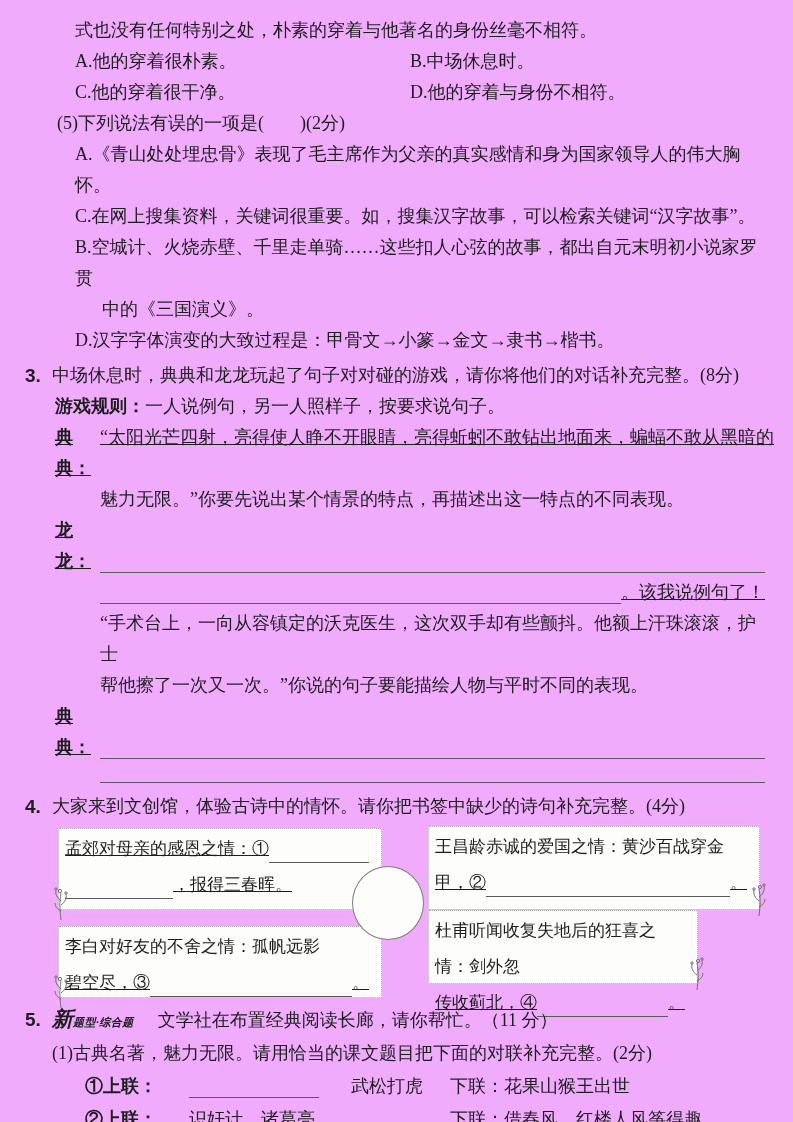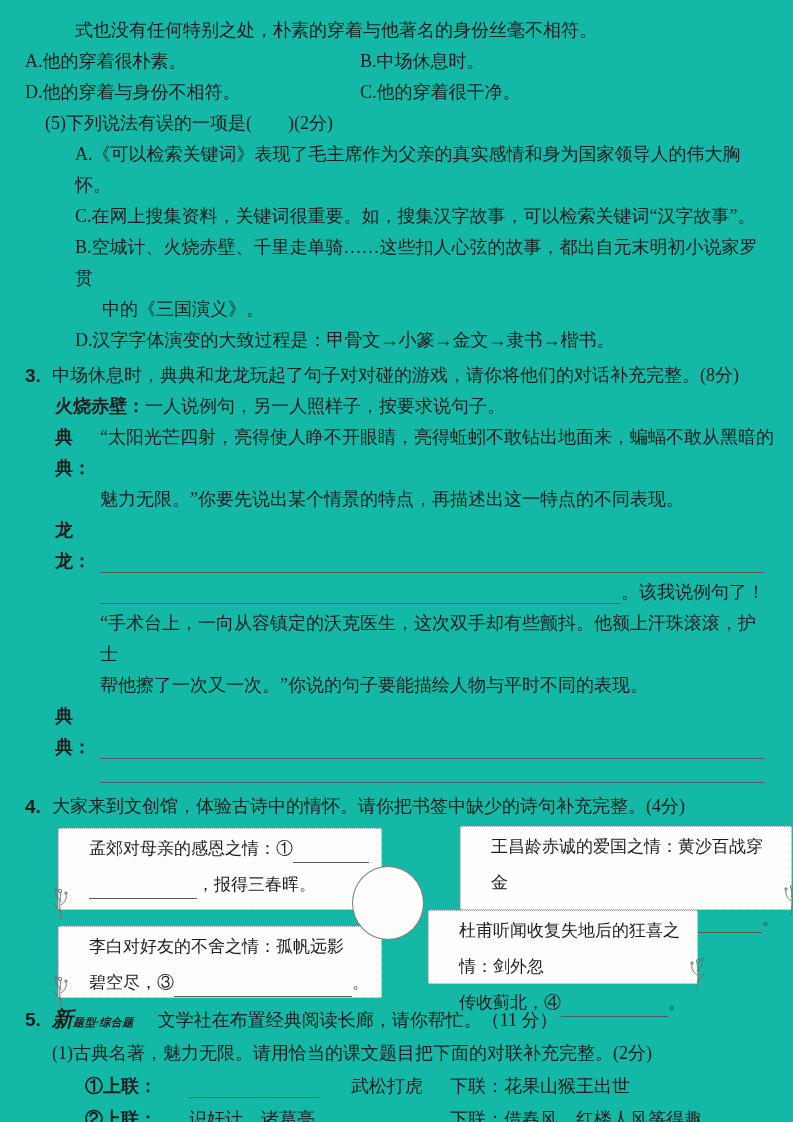--- a/index.html
+++ b/index.html
@@ -1,38 +1,38 @@
 <!DOCTYPE html>
 <html><head>
 <meta charset="utf-8">
 <style>
   * { margin:0; padding:0; box-sizing:border-box; }
   html,body { background:#e8e8e8; }
   .page {
     position:relative;
     width:793px; height:1122px;
     margin:0 auto;
-    background:#14b8a6;
+    background:#f0abfc;
     color:#1d1d1d;
     font-family:"Liberation Serif","DejaVu Serif",serif;
     font-size:18px;
     line-height:31px;
     overflow:hidden;
   }
   .content { padding:15px 28px 0 25px; }
 
-  .ml20 { margin-left:20px; }
+  .ml20 { margin-left:32px; }
   .ml27 { margin-left:27px; }
   .ml30 { margin-left:30px; }
   .ml50 { margin-left:50px; }
   .ml75 { margin-left:75px; }
 
-  .optgrid { display:grid; grid-template-columns:335px 1fr; }
-
-  .fline { display:flex; align-items:baseline; }
+  .optgrid { display:grid; grid-template-columns:335px 1fr; margin-left:50px; }
+
+  .fline { display:flex; align-items:baseline;text-decoration:underline; }
   .blank {
     display:inline-block;
     border-bottom:1.4px solid #5a5a5a;
     height:20px;
     align-self:flex-end;
     margin-bottom:4px;
   }
   .blank.grow { flex:1 1 auto; }
 
   .qrow { position:relative; padding-left:27px; margin-top:4px; }
@@ -44,27 +44,27 @@
   .lbl { font-weight:bold; }
   .dlg-label { display:inline-block; width:45px; font-weight:bold; flex:0 0 45px; }
   .nowrap { white-space:nowrap; }
 
   
   .bm-area { position:relative; height:164px; margin-top:4px; }
   .bm-box {
     position:absolute;
     border:1.2px dotted #9a9a9a;
     border-radius:2px;
-    padding:2px 12px 2px 30px;
+    padding:2px 12px 2px 6px;
     font-size:17px;
     line-height:36px;
     background:#fdfdfc;
   }
   .bm-1 { left:33px;  top:2px;  width:324px; height:82px; }
-  .bm-2 { left:403px; top:0px;  width:332px; height:84px;margin-left:32px; }
+  .bm-2 { left:403px; top:0px;  width:332px; height:84px; }
   .bm-3 { left:33px;  top:100px; width:324px; height:72px; }
   .bm-4 { left:403px; top:84px; width:270px; height:74px; }
   .bm-circle {
     position:absolute; left:327px; top:40px;
     width:72px; height:74px;
     border:1.4px solid #7d7d7d;
     border-radius:50%;
     background:#fdfdfc;
   }
   .sprig { position:absolute; }
@@ -81,39 +81,39 @@
 <body>
 
 <div class="page">
 <div class="content">
 
   <div class="ml50">式也没有任何特别之处，朴素的穿着与他著名的身份丝毫不相符。</div>
 
   <div class="optgrid">
     <div>A.他的穿着很朴素。</div>
     <div>B.中场休息时。</div>
+    <div>C.他的穿着很干净。</div>
     <div>D.他的穿着与身份不相符。</div>
-    <div>C.他的穿着很干净。</div>
   </div>
 
   <div class="ml20">(5)下列说法有误的一项是(　　)(2分)</div>
-  <div class="ml50">A.《可以检索关键词》表现了毛主席作为父亲的真实感情和身为国家领导人的伟大胸怀。</div>
+  <div class="ml50">A.《青山处处埋忠骨》表现了毛主席作为父亲的真实感情和身为国家领导人的伟大胸怀。</div>
   <div class="ml50">C.在网上搜集资料，关键词很重要。如，搜集汉字故事，可以检索关键词“汉字故事”。</div>
   <div class="ml50">
     <div>B.空城计、火烧赤壁、千里走单骑……这些扣人心弦的故事，都出自元末明初小说家罗贯</div>
     <div class="ml27">中的《三国演义》。</div>
   </div>
   <div class="ml50">D.汉字字体演变的大致过程是：甲骨文→小篆→金文→隶书→楷书。</div>
 
   <div class="qrow">
     <span class="qnum">3.</span>
     <span>中场休息时，典典和龙龙玩起了句子对对碰的游戏，请你将他们的对话补充完整。(8分)</span>
   </div>
   <div class="ml30">
-    <span class="lbl">火烧赤壁：</span><span>一人说例句，另一人照样子，按要求说句子。</span>
+    <span class="lbl">游戏规则：</span><span>一人说例句，另一人照样子，按要求说句子。</span>
   </div>
   <div class="fline ml30">
     <span class="dlg-label">典典：</span>
     <span class="nowrap">“太阳光芒四射，亮得使人睁不开眼睛，亮得蚯蚓不敢钻出地面来，蝙蝠不敢从黑暗的</span>
   </div>
   <div class="ml75">魅力无限。”你要先说出某个情景的特点，再描述出这一特点的不同表现。</div>
   <div class="fline ml30">
     <span class="dlg-label">龙龙：</span>
     <span class="blank grow"></span>
   </div>

